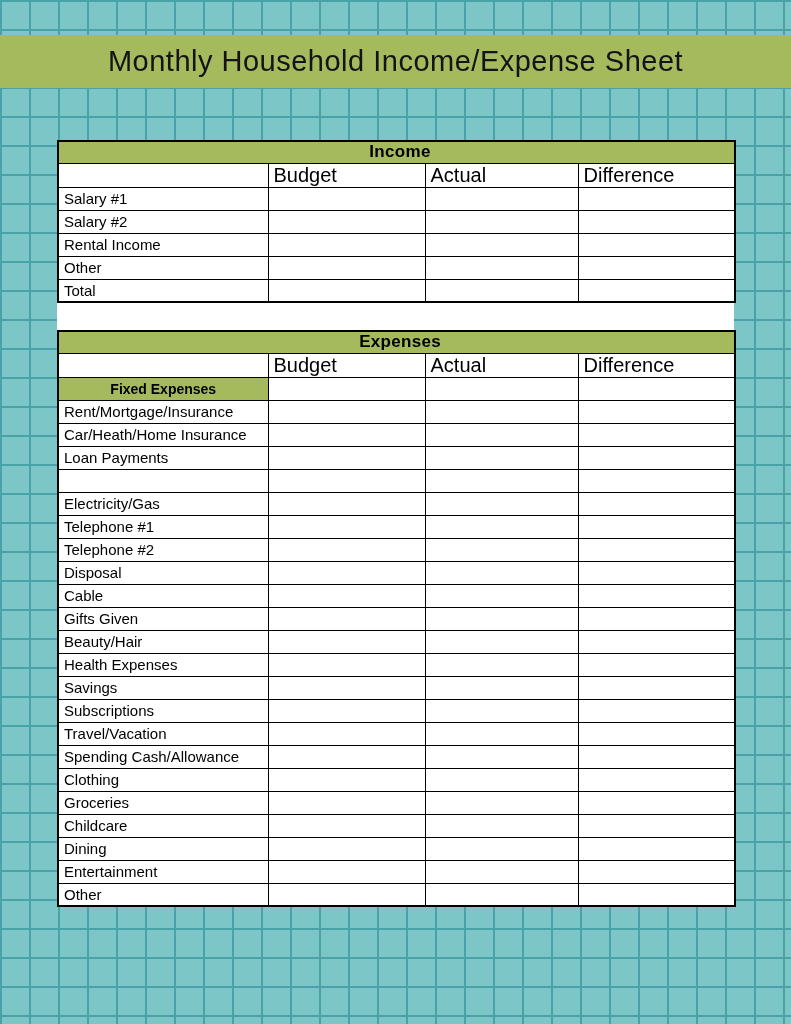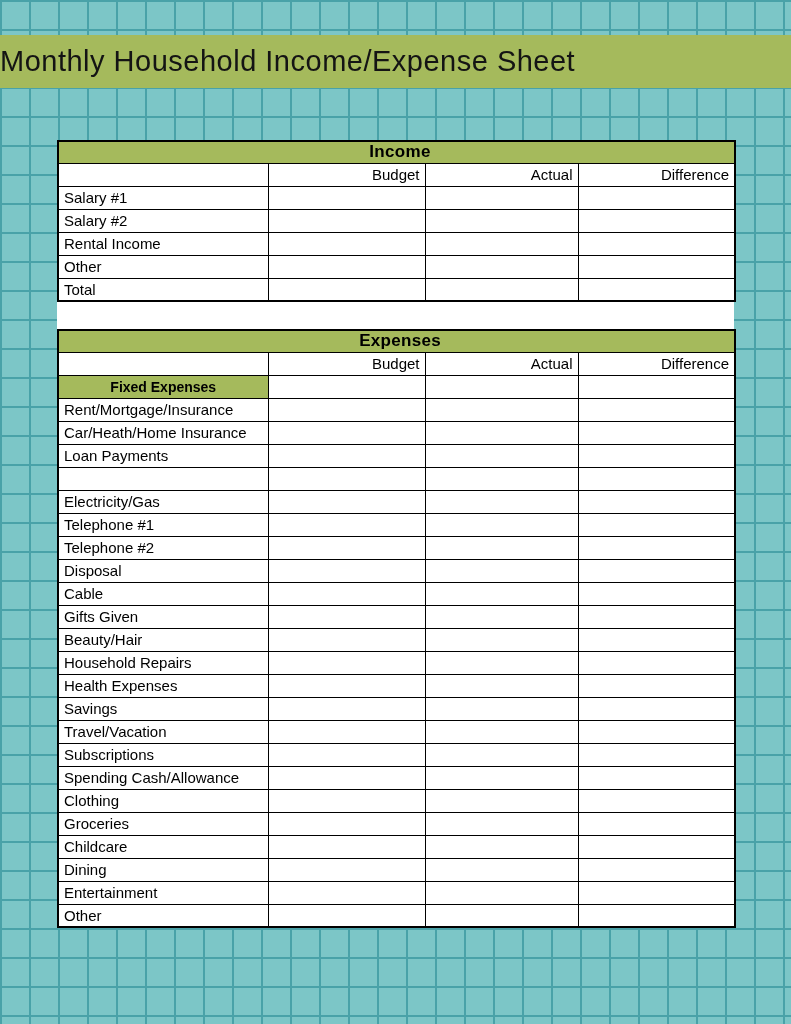--- a/index.html
+++ b/index.html
@@ -18,21 +18,21 @@
   }
   .title-bar {
     position: absolute;
     left: 0;
     top: 35px;
     width: 100%;
     height: 53px;
     background: var(--accent, #a5ba5c);
     display: flex;
     align-items: center;
-    justify-content: flex-start;
+    justify-content: center;
   }
   .title-text {
     font-size: 29px;
     color: #141414;
     letter-spacing: 0.5px;
   }
   .sheet {
     position: absolute;
     left: 57px;
     top: 140px;
@@ -61,22 +61,22 @@
   tr.green-header th {
     background: var(--accent, #a5ba5c);
     font-weight: bold;
     font-size: 17px;
     text-align: center;
     height: 22px;
     letter-spacing: 0.3px;
     padding-left: 12px;
   }
   tr.col-header td {
-    text-align: right;
-    font-size: 15px;
+    text-align: left;
+    font-size: 20px;
   }
   td.label-cell {
     text-align: left;
     white-space: nowrap;
   }
   td.section-cell {
     background: var(--accent, #a5ba5c);
     font-weight: bold;
     text-align: center;
     font-size: 14px;
@@ -233,45 +233,39 @@
           <td class="value-cell"></td>
           <td class="value-cell"></td>
         </tr>
         <tr>
           <td class="label-cell">Beauty/Hair</td>
           <td class="value-cell"></td>
           <td class="value-cell"></td>
           <td class="value-cell"></td>
         </tr>
         <tr>
-          <td class="label-cell">Household Repairs</td>
-          <td class="value-cell"></td>
-          <td class="value-cell"></td>
-          <td class="value-cell"></td>
-        </tr>
-        <tr>
           <td class="label-cell">Health Expenses</td>
           <td class="value-cell"></td>
           <td class="value-cell"></td>
           <td class="value-cell"></td>
         </tr>
         <tr>
           <td class="label-cell">Savings</td>
           <td class="value-cell"></td>
           <td class="value-cell"></td>
           <td class="value-cell"></td>
         </tr>
         <tr>
+          <td class="label-cell">Subscriptions</td>
+          <td class="value-cell"></td>
+          <td class="value-cell"></td>
+          <td class="value-cell"></td>
+        </tr>
+        <tr>
           <td class="label-cell">Travel/Vacation</td>
-          <td class="value-cell"></td>
-          <td class="value-cell"></td>
-          <td class="value-cell"></td>
-        </tr>
-        <tr>
-          <td class="label-cell">Subscriptions</td>
           <td class="value-cell"></td>
           <td class="value-cell"></td>
           <td class="value-cell"></td>
         </tr>
         <tr>
           <td class="label-cell">Spending Cash/Allowance</td>
           <td class="value-cell"></td>
           <td class="value-cell"></td>
           <td class="value-cell"></td>
         </tr>

